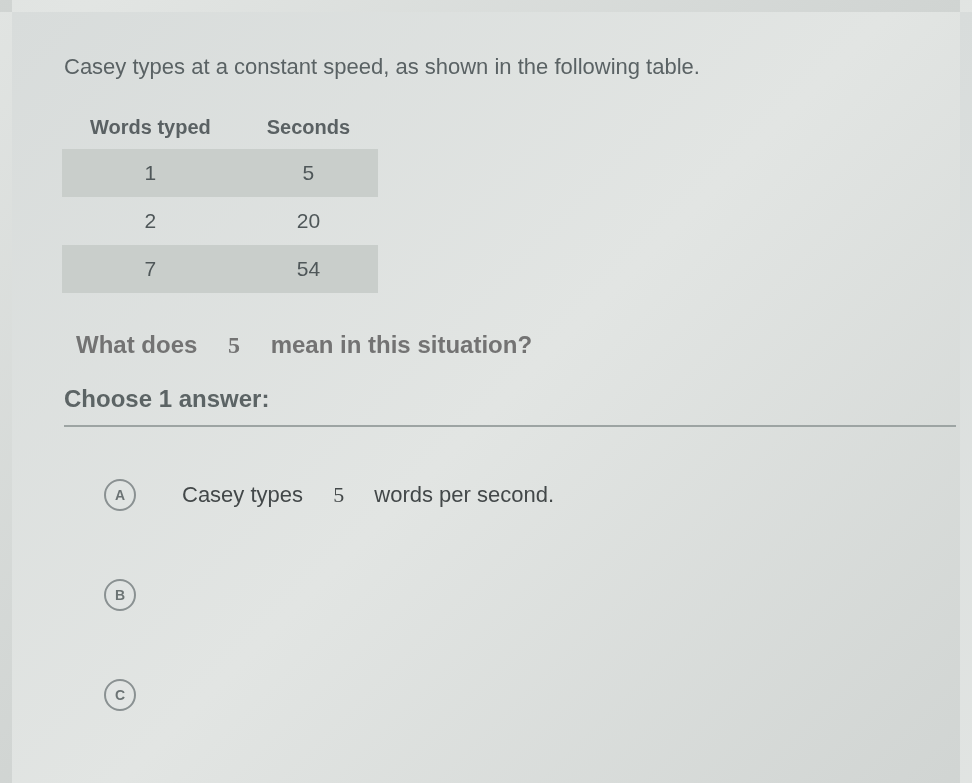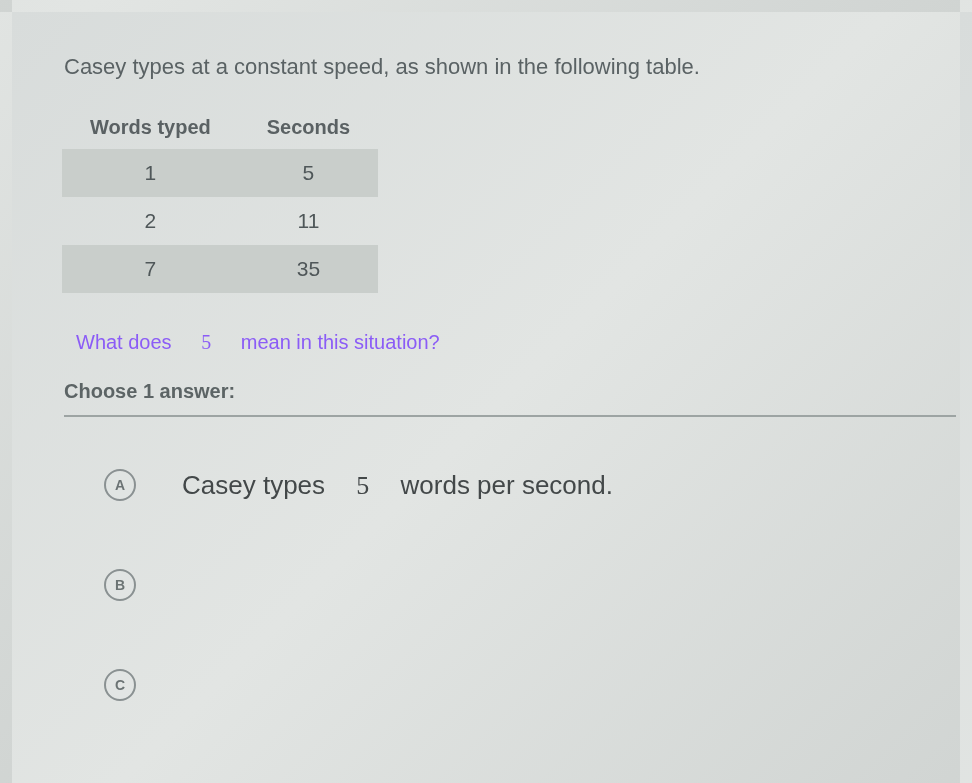--- a/index.html
+++ b/index.html
@@ -41,28 +41,28 @@
       font-weight: 500;
       color: #4f5759;
       padding: 12px 28px;
       text-align: center;
       filter: blur(0.3px);
     }
     .data-table tr.shaded td {
       background: #c9cecb;
     }
     .question {
-      font-size: 20px;
-      font-weight: 400;
-      color: #8b5cf6;
+      font-size: 24px;
+      font-weight: 700;
+      color: #737373;
       margin-bottom: 26px;
       filter: blur(0.3px);
     }
     .choose {
-      font-size: 20px;
+      font-size: 24px;
       font-weight: 600;
       color: #5c6465;
       margin-bottom: 12px;
       filter: blur(0.5px);
     }
     .divider {
       border: none;
       border-top: 2px solid #9da4a3;
       margin-bottom: 24px;
     }
@@ -82,21 +82,21 @@
       justify-content: center;
       font-size: 14px;
       font-weight: 600;
       color: #6b7374;
       margin-right: 22px;
       flex-shrink: 0;
       background: rgba(230,233,231,0.3);
       filter: blur(0.3px);
     }
     .option-text {
-      font-size: 26px;
+      font-size: 22px;
       font-weight: 500;
       color: #434849;
       filter: blur(0.3px);
     }
     .math {
       font-family: Georgia, "Times New Roman", serif;
     }
   </style>
 </head>
 <body>
@@ -110,25 +110,25 @@
       <th>Seconds</th>
     </tr>
   </thead>
   <tbody>
     <tr class="shaded">
       <td>1</td>
       <td>5</td>
     </tr>
     <tr>
       <td>2</td>
-      <td>11</td>
+      <td>20</td>
     </tr>
     <tr class="shaded">
       <td>7</td>
-      <td>35</td>
+      <td>54</td>
     </tr>
   </tbody>
 </table>
 
 <p class="question">
   <span>What does </span><span class="math">5</span><span> mean in this situation?</span>
 </p>
 
 <p class="choose">Choose 1 answer:</p>
 

